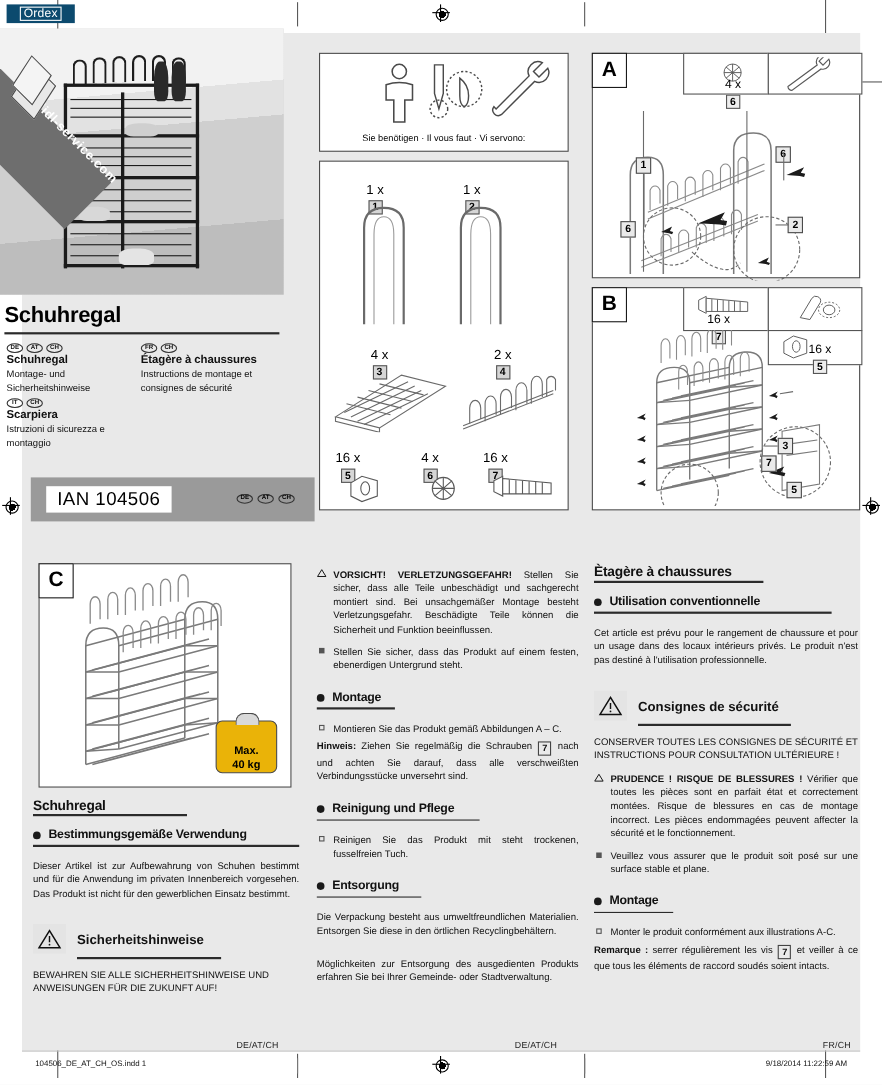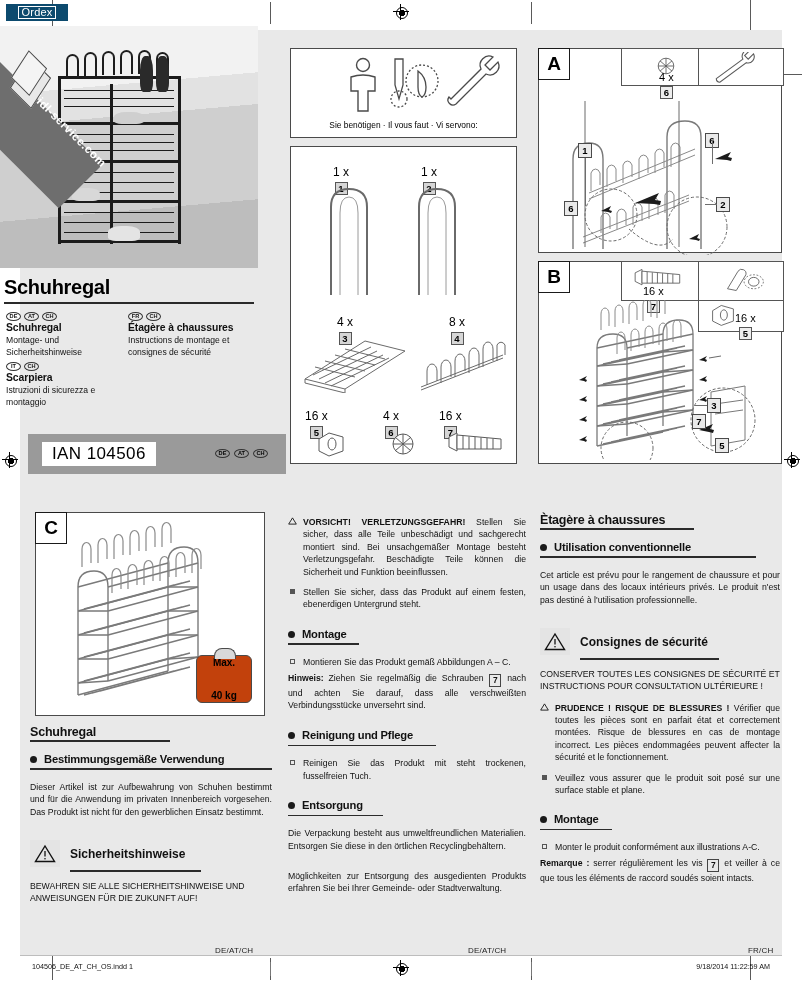--- a/index.html
+++ b/index.html
@@ -72,22 +72,22 @@
   .partnum{display:inline-flex;align-items:center;justify-content:center;width:13px;height:13px;
      background:#d6d6d6;border:1px solid #555;font-size:9.5px;font-weight:bold;box-sizing:border-box;}
   .partnum.pl{background:#eee;}
   .qty{position:absolute;font-size:12px;display:flex;align-items:center;gap:3px;flex-direction:column;}
 
   .callout{position:absolute;display:inline-flex;align-items:center;justify-content:center;width:14px;height:15px;
      background:#eaeaea;border:1px solid #4a4a4a;font-size:9.5px;font-weight:bold;box-sizing:border-box;}
 
   .ln{position:absolute;background:#6d6d6d;}
 
-  .kgtag{position:absolute;right:12px;bottom:12px;width:54px;height:46px;background:#c2410c;border:1px solid #4a4a4a;
-     border-radius:6px;display:flex;flex-direction:column;align-items:center;justify-content:space-between;
+  .kgtag{position:absolute;right:12px;bottom:12px;width:54px;height:46px;background:#eab308;border:1px solid #4a4a4a;
+     border-radius:6px;display:flex;flex-direction:column;align-items:center;justify-content:flex-end;
      font-size:10px;font-weight:bold;line-height:13px;}
   .kgtag:before{content:"";position:absolute;top:-8px;left:17px;width:20px;height:10px;background:#d9d9d9;
      border:1px solid #4a4a4a;border-bottom:none;border-radius:8px 8px 0 0;}
 
   
   .col{position:absolute;font-size:8.7px;line-height:12.4px;color:#111;}
   #colDE{left:30px;top:726px;width:242px;}
   #colMID{left:288px;top:516px;width:238px;}
   #colFR{left:540px;top:514px;width:240px;}
 
@@ -291,21 +291,21 @@
     <svg width="104" height="56" viewBox="0 0 104 56" style="position:absolute;left:12px;top:190px;">
       <g stroke="#6a6a6a" stroke-width="1" fill="none">
         <path d="M2 42 L62 4 L102 14 L42 52 Z"></path>
         <path d="M10 38 L68 10 M16 42 L74 14 M22 46 L80 18 M28 49 L86 21"></path>
         <path d="M12 30 L52 40 M22 24 L62 34 M32 18 L72 28 M42 12 L82 22"></path>
         <path d="M2 42 L2 46 L42 56 L42 52"></path>
       </g>
     </svg>
 
     <div class="qty" style="left:158px;top:168px;">
-      <span>8 x</span>
+      <span>2 x</span>
       <span class="partnum">4</span>
     </div>
     <svg width="88" height="56" viewBox="0 0 88 56" style="position:absolute;left:128px;top:190px;">
       <g stroke="#6a6a6a" stroke-width="1" fill="none">
         <path d="M2 50 L84 18"></path>
         <path d="M2 53 L84 21"></path>
         <path d="M8 48 L8 34 a5 7 0 0 1 10 0 L18 44"></path>
         <path d="M22 46 L22 30 a5 7 0 0 1 10 0 L32 40"></path>
         <path d="M36 40 L36 24 a5 7 0 0 1 10 0 L46 34"></path>
         <path d="M50 36 L50 18 a5 7 0 0 1 10 0 L60 30"></path>

